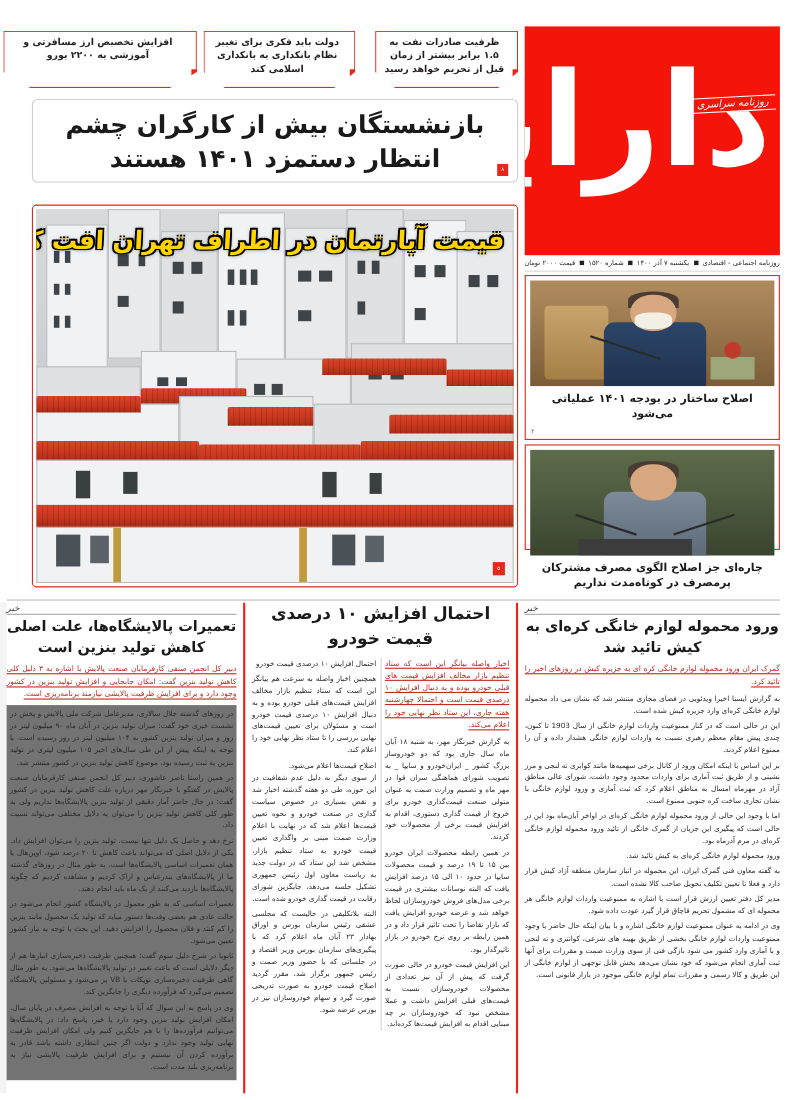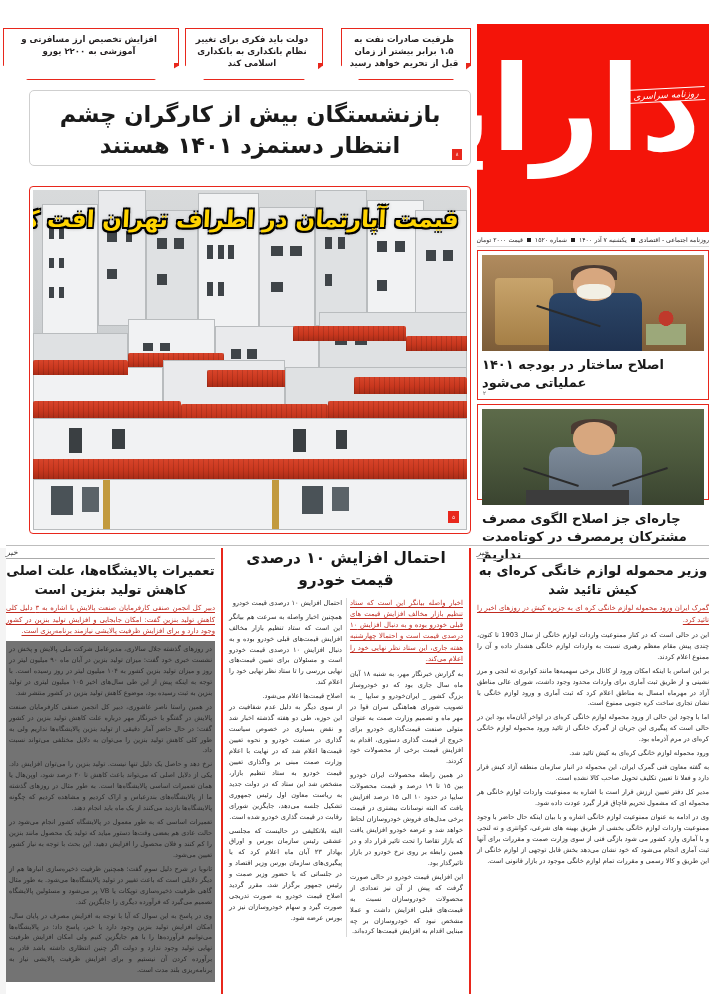--- a/index.html
+++ b/index.html
@@ -285,23 +285,23 @@
   }
   .sp-flower {
     position: absolute;
     right: 8%; bottom: 6%;
     width: 18%; height: 40%;
     background: radial-gradient(circle at 50% 30%, #c0392b 0 22%, rgba(0,0,0,0) 23%),
                 linear-gradient(to bottom, rgba(255,255,255,0) 45%, #9ca87a 46%);
   }
   .side-cap {
     margin-top: 5px;
-    text-align: left;
+    text-align: center;
     font-weight: bold;
-    font-size: 13px;
+    font-size: 10px;
     line-height: 1.4;
     color: #1a1a1a;
   }
   .side-pg {
     position: absolute;
     left: 5px; bottom: 3px;
     font-size: 5.5px;
     color: #4a4a4a;
   }
 
@@ -540,23 +540,24 @@
       <div class="side-cap">چاره‌ای جز اصلاح الگوی مصرف مشترکان پرمصرف در کوتاه‌مدت نداریم</div>
       <div class="side-pg">۲</div>
     </div>
   </div>
 
   <div id="bottom-rule"></div>
   <div id="left-edge"></div>
 
   <div class="news-col" id="col-right">
     <div class="kicker">خبر</div>
-    <div class="col-head">وزیر محموله لوازم خانگی کره‌ای به کیش تائید شد</div>
+    <div class="col-head">ورود محموله لوازم خانگی کره‌ای به کیش تائید شد</div>
     <div class="lede">گمرک ایران ورود محموله لوازم خانگی کره ای به جزیره کیش در روزهای اخیر را تائید کرد.</div>
     <div class="body">
+      <p>به گزارش ایسنا اخیرا ویدئویی در فضای مجازی منتشر شد که نشان می داد محموله لوازم خانگی کره‌ای وارد جزیره کیش شده است.</p>
       <p>این در حالی است که در کنار ممنوعیت واردات لوازم خانگی از سال 1903 تا کنون، چندی پیش مقام معظم رهبری نسبت به واردات لوازم خانگی هشدار داده و آن را ممنوع اعلام کردند.</p>
       <p>بر این اساس با اینکه امکان ورود از کانال برخی سهمیه‌ها مانند کوابری ته لنجی و مرز نشینی و از طریق ثبت آماری برای واردات محدود وجود داشت، شورای عالی مناطق آزاد در مهرماه امسال به مناطق اعلام کرد که ثبت آماری و ورود لوازم خانگی با نشان تجاری ساخت کره جنوبی ممنوع است.</p>
       <p>اما با وجود این حالی از ورود محموله لوازم خانگی کره‌ای در اواخر آبان‌ماه بود این در حالی است که پیگیری این جریان از گمرک خانگی از تائید ورود محموله لوازم خانگی کره‌ای در مرم آذرماه بود.</p>
       <p>ورود محموله لوازم خانگی کره‌ای به کیش تائید شد.</p>
       <p>به گفته معاون فنی گمرک ایران، این محموله در انبار سازمان منطقه آزاد کیش قرار دارد و فعلا تا تعیین تکلیف تحویل صاحب کالا نشده است.</p>
       <p>مدیر کل دفتر تعیین ارزش قرار است با اشاره به ممنوعیت واردات لوازم خانگی هر محموله ای که مشمول تحریم قاچاق قرار گیرد عودت داده شود.</p>
       <p>وی در ادامه به عنوان ممنوعیت لوازم خانگی اشاره و با بیان اینکه حال حاضر با وجود ممنوعیت واردات لوازم خانگی بخشی از طریق بهینه های شرعی، کوانتری و ته لنجی و با آماری وارد کشور می شود بازگی فنی از سوی وزارت صمت و مقررات برای آنها ثبت آماری انجام می‌شود که خود نشان می‌دهد بخش قابل توجهی از لوازم خانگی از این طریق و کالا رسمی و مقررات تمام لوازم خانگی موجود در بازار قانونی است.</p>
     </div>
   </div>
 

